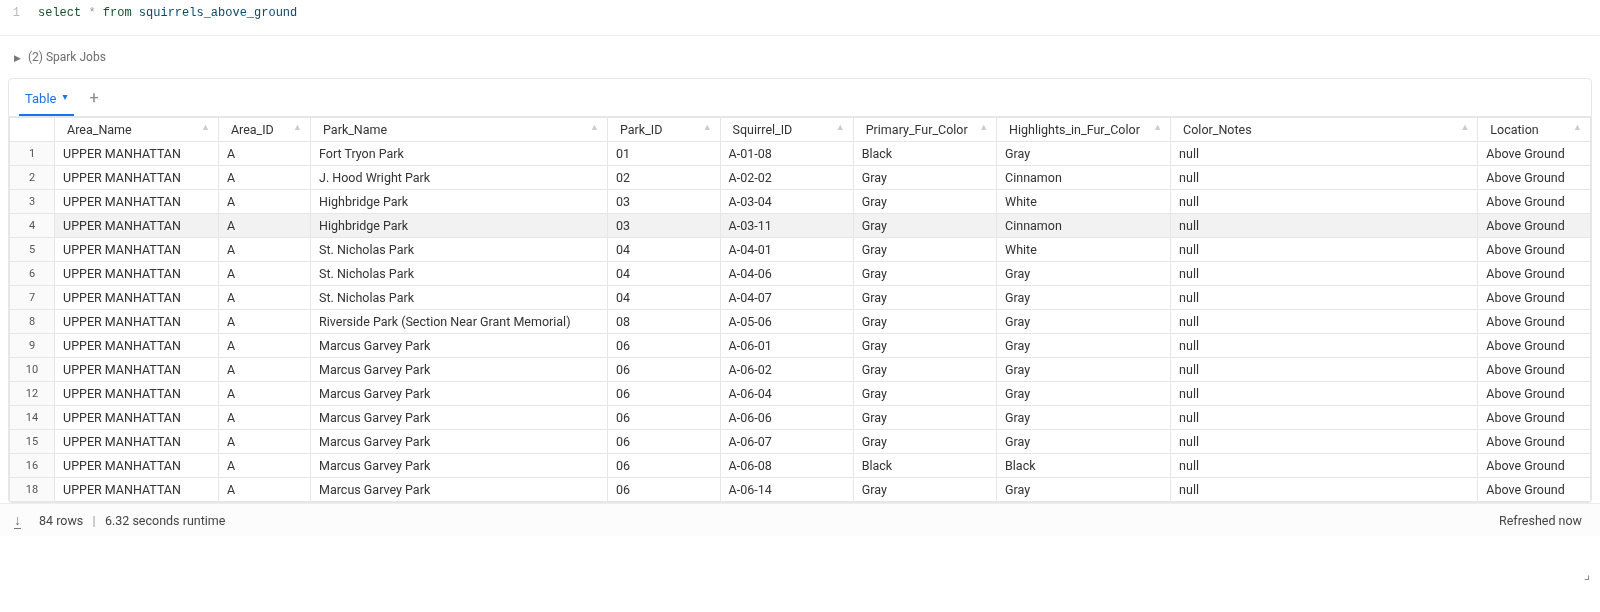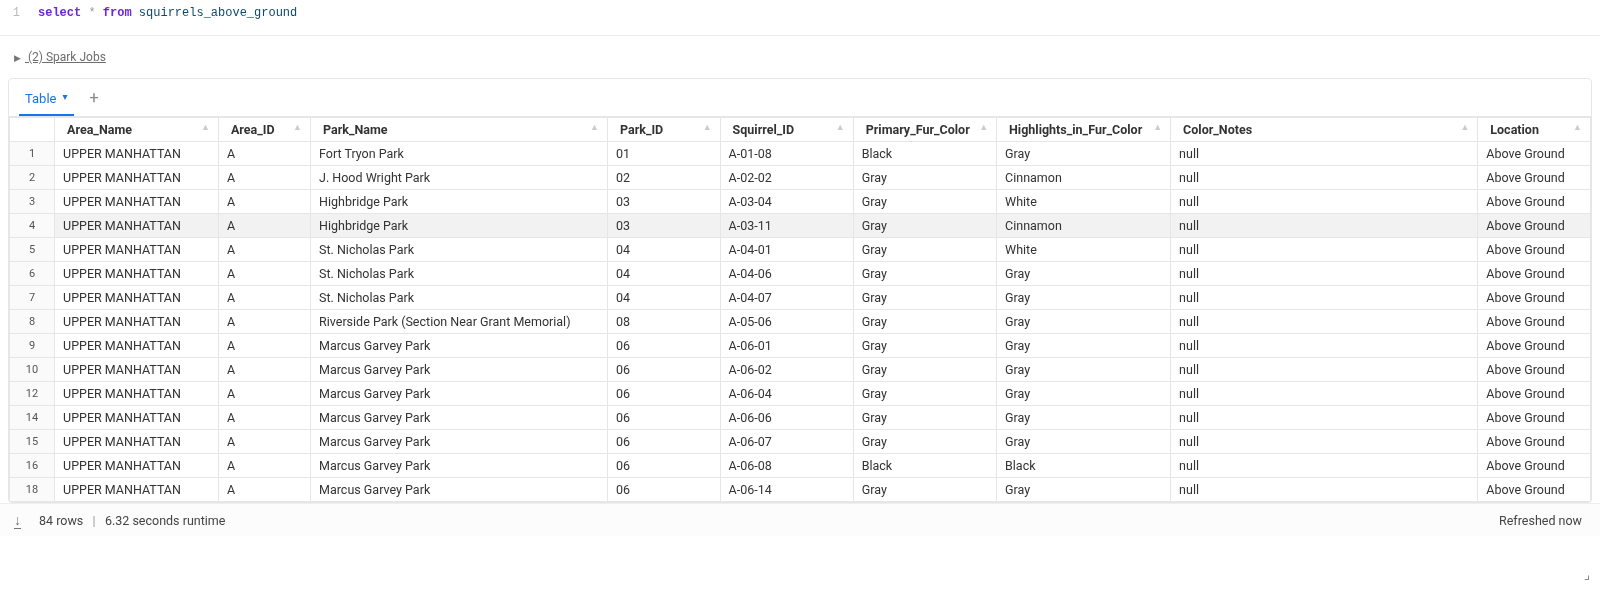--- a/index.html
+++ b/index.html
@@ -22,30 +22,29 @@
     font-family: "SFMono-Regular", Consolas, "Liberation Mono", Menlo, monospace;
     font-size: 12px;
     line-height: 1.6;
   }
   .gutter-num {
     width: 30px;
     text-align: right;
     color: #bbb;
     padding-right: 18px;
   }
-  .kw-blue { color: #6d28d9; font-weight: bold; }
+  .kw-blue { color: #14532d; }
   .kw-grey { color: #999; }
   .tbl-name { color: #0c4a6e; }
 
   
   .spark-jobs {
     padding: 14px 12px 14px 14px;
     color: #6e6e6e;
     font-size: 12px;
-    text-decoration: underline;
   }
   .spark-jobs .caret {
     display: inline-block;
     margin-right: 4px;
     color: #777;
     font-size: 9px;
   }
 
   
   .results {
@@ -94,21 +93,21 @@
     padding: 4px 8px;
     text-align: left;
     font-size: 12.5px;
     white-space: nowrap;
     overflow: hidden;
     text-overflow: ellipsis;
     height: 24px;
   }
   table.dt th {
     background: #fff;
-    font-weight: 700;
+    font-weight: 400;
     position: relative;
     padding-left: 12px;
   }
   table.dt th .sort {
     float: right;
     color: #ccc;
     font-size: 9px;
   }
   table.dt th.rownum, table.dt td.rownum {
     width: 40px;

